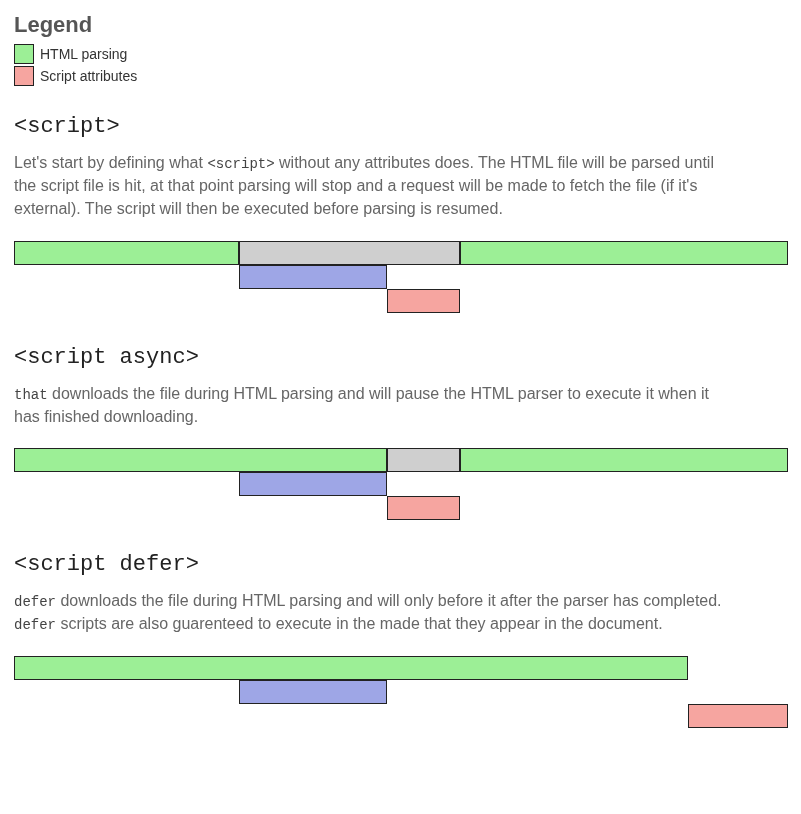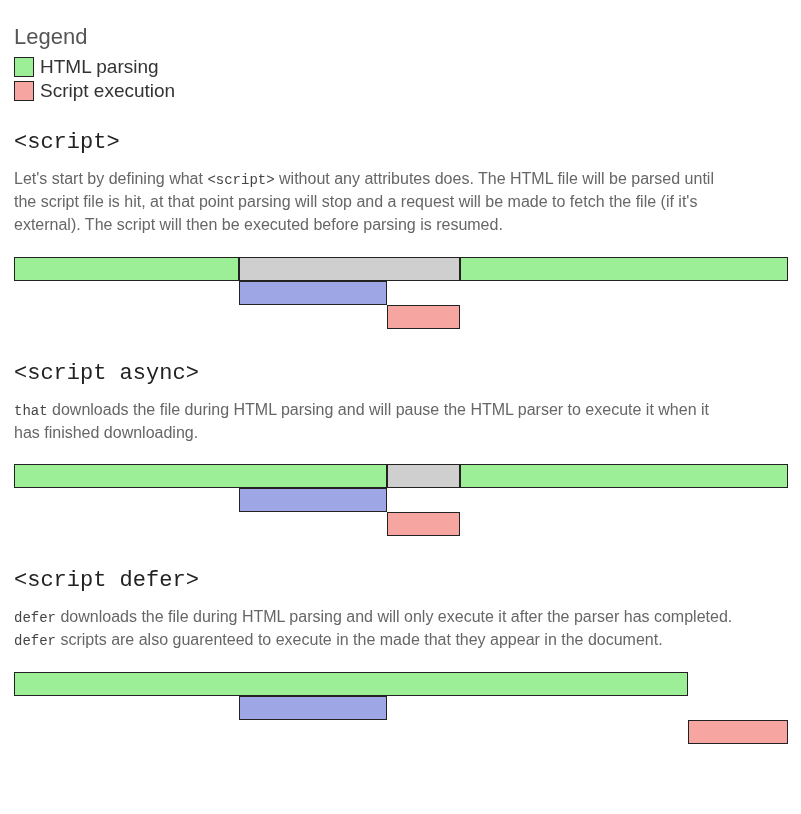--- a/index.html
+++ b/index.html
@@ -5,40 +5,40 @@
   * { box-sizing: border-box; }
   body {
     margin: 0;
     padding: 12px 14px;
     width: 801px;
     font-family: "Segoe UI", "Helvetica Neue", Arial, sans-serif;
     color: #333;
     background: #fff;
   }
   h2.legend-title {
-    font-weight: 400;
+    font-weight: 700;
     font-size: 22px;
     color: #555;
-    margin: 12px 0 6px 0;
+    margin: 0 0 6px 0;
   }
   .legend-row {
     display: flex;
     align-items: center;
     margin: 2px 0;
     gap: 6px;
   }
   .swatch {
     width: 20px; height: 20px;
     border: 1px solid #222;
   }
   .sw-green  { background: #9cef96; }
   .sw-grey   { background: #cfcfcf; }
   .sw-blue   { background: #9ea6e6; }
   .sw-red    { background: #f6a5a0; }
-  .legend-label { font-size: 19px; color: #333; }
+  .legend-label { font-size: 14px; color: #333; }
 
   .section-heading {
     font-family: "Consolas", "Courier New", monospace;
     font-size: 22px;
     color: #222;
     margin: 28px 0 12px 0;
     font-weight: 400;
   }
   p.desc {
     font-size: 16px;
@@ -75,21 +75,21 @@
 <body>
 
 <h2 class="legend-title">Legend</h2>
 <div>
   <div class="legend-row">
     <span class="swatch sw-green"></span>
     <span class="legend-label">HTML parsing</span>
   </div>
   <div class="legend-row">
     <span class="swatch sw-red"></span>
-    <span class="legend-label">Script execution</span>
+    <span class="legend-label">Script attributes</span>
   </div>
 </div>
 
 <div class="section-heading">&lt;script&gt;</div>
 <p class="desc">
   <span>Let's start by defining what </span>
   <code class="inline">&lt;script&gt;</code>
   <span> without any attributes does. The HTML file will be parsed until the script file is hit, at that point parsing will stop and a request will be made to fetch the file (if it's external). The script will then be executed before parsing is resumed.</span>
 </p>
 <div class="timeline">
@@ -109,21 +109,21 @@
     <div class="bar green" style="top: 0px; left: 0px; width: 373px;"></div>
     <div class="bar grey" style="top: 0px; left: 373px; width: 73px;"></div>
     <div class="bar green" style="top: 0px; left: 446px; width: 328px;"></div>
     <div class="bar blue" style="top: 24px; left: 225px; width: 148px;"></div>
     <div class="bar red" style="top: 48px; left: 373px; width: 73px;"></div>
   </div>
 
 <div class="section-heading">&lt;script defer&gt;</div>
 <p class="desc">
   <code class="inline">defer</code>
-  <span> downloads the file during HTML parsing and will only execute it after the parser has completed. </span>
+  <span> downloads the file during HTML parsing and will only before it after the parser has completed. </span>
   <code class="inline">defer</code>
   <span> scripts are also guarenteed to execute in the made that they appear in the document.</span>
 </p>
 <div class="timeline">
     <div class="bar green" style="top: 0px; left: 0px; width: 674px;"></div>
     <div class="bar blue" style="top: 24px; left: 225px; width: 148px;"></div>
     <div class="bar red" style="top: 48px; left: 674px; width: 100px;"></div>
   </div>
 
 </body></html>

